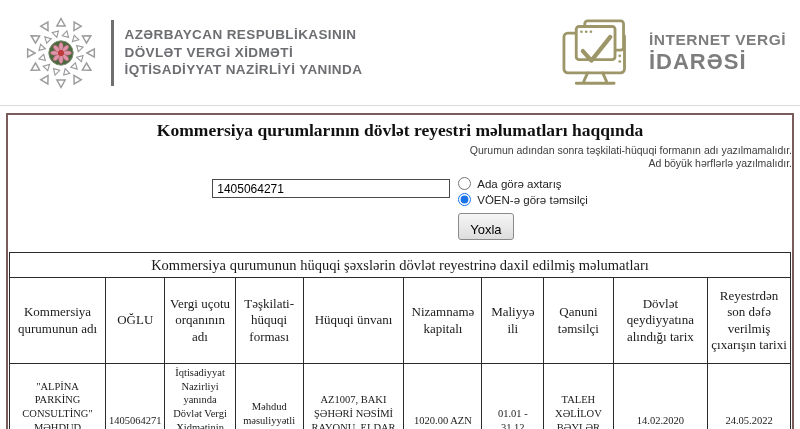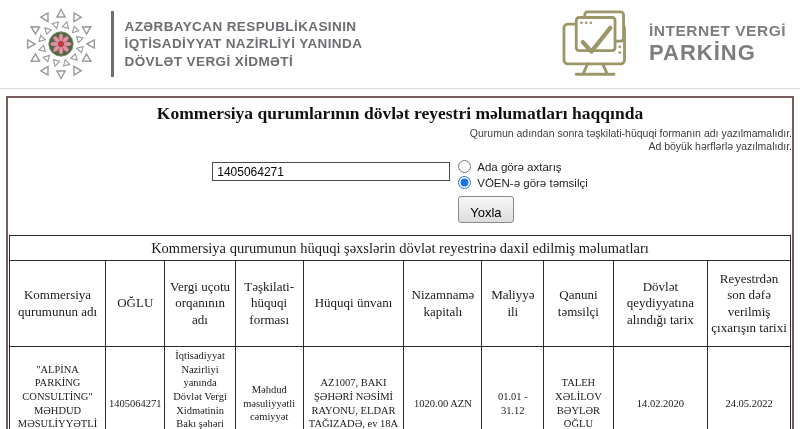--- a/index.html
+++ b/index.html
@@ -1,20 +1,20 @@
 <!DOCTYPE html>
 <html><head>
 <meta charset="utf-8">
 <style>
   * { box-sizing: border-box; margin: 0; padding: 0; }
   html, body { width: 800px; height: 429px; background: #fff; overflow: hidden;
     font-family: "Liberation Sans", sans-serif; }
 
   
-  .site-header { height: 89px; display: flex; justify-content: space-between;
+  .site-header { height: 106px; display: flex; justify-content: space-between;
     align-items: center; border-bottom: 1px solid #d9d9d9; background: #fff; }
   .header-left { display: flex; align-items: center; gap: 11px; margin-left: 22px; }
   .header-divider { width: 2.5px; height: 66px; background: #6f6f6f; }
   .ministry-title { color: #6d6e71; font-weight: bold; font-size: 13.5px;
     line-height: 17.5px; letter-spacing: 0.4px; }
   .header-right { display: flex; align-items: center; gap: 13px; margin-right: 14px; }
   .portal-title { color: #7d7d7d; font-weight: 600; letter-spacing: 0.5px; }
   .portal-line1 { font-size: 15.5px; }
   .portal-line2 { font-size: 22px; letter-spacing: 1px; }
 
@@ -91,22 +91,22 @@
         <ellipse cx="40" cy="33.5" rx="2.2" ry="4.2" transform="rotate(180 40 40)"></ellipse>
         <ellipse cx="40" cy="33.5" rx="2.2" ry="4.2" transform="rotate(225 40 40)"></ellipse>
         <ellipse cx="40" cy="33.5" rx="2.2" ry="4.2" transform="rotate(270 40 40)"></ellipse>
         <ellipse cx="40" cy="33.5" rx="2.2" ry="4.2" transform="rotate(315 40 40)"></ellipse>
       </g>
       <circle cx="40" cy="40" r="3" fill="#c23b3b"></circle>
     </svg>
     <div class="header-divider"></div>
     <div class="ministry-title">
       <div>AZƏRBAYCAN RESPUBLİKASININ</div>
+      <div>DÖVLƏT VERGİ XİDMƏTİ</div>
       <div>İQTİSADİYYAT NAZİRLİYİ YANINDA</div>
-      <div>DÖVLƏT VERGİ XİDMƏTİ</div>
     </div>
   </div>
 
   <div class="header-right">
     <svg width="76" height="70" viewBox="0 0 80 74">
       <g fill="none" stroke="#9d9668" stroke-width="3" stroke-linecap="round" stroke-linejoin="round">
         <rect x="4" y="16" width="64" height="42" rx="4"></rect>
         <rect x="26" y="3" width="41" height="31" rx="3" fill="#ffffff"></rect>
         <rect x="17" y="9" width="41" height="35" rx="3" fill="#ffffff"></rect>
         <path d="M24 35 l9 10 l20 -25" stroke-width="4.5"></path>
@@ -115,21 +115,21 @@
       <g fill="#9d9668">
         <circle cx="22.5" cy="14.5" r="1.4"></circle>
         <circle cx="27.5" cy="14.5" r="1.4"></circle>
         <circle cx="32.5" cy="14.5" r="1.4"></circle>
         <circle cx="63" cy="40" r="1.4"></circle>
         <circle cx="63" cy="46" r="1.4"></circle>
       </g>
     </svg>
     <div class="portal-title">
       <div class="portal-line1">İNTERNET VERGİ</div>
-      <div class="portal-line2">PARKİNG</div>
+      <div class="portal-line2">İDARƏSİ</div>
     </div>
   </div>
 </header>
 
 <main class="content-box">
   <h1 class="search-title">Kommersiya qurumlarının dövlət reyestri məlumatları haqqında</h1>
   <div class="search-note first">Qurumun adından sonra təşkilati-hüquqi formanın adı yazılmamalıdır.</div>
   <div class="search-note">Ad böyük hərflərlə yazılmalıdır.</div>
 
   <div class="form-row">

